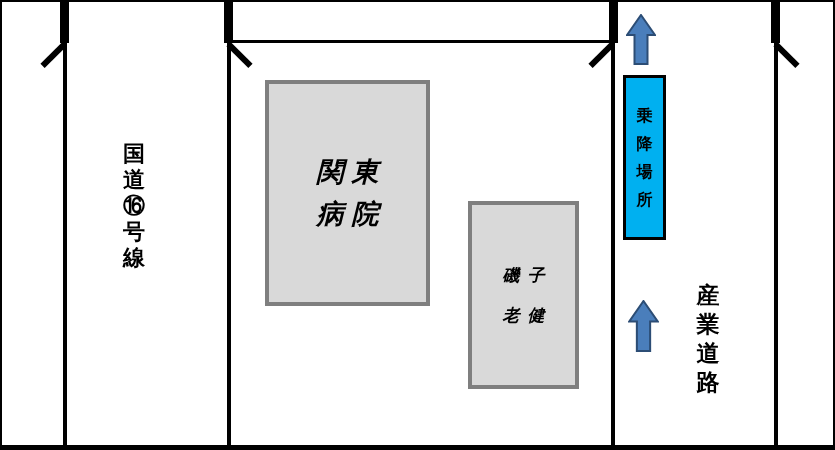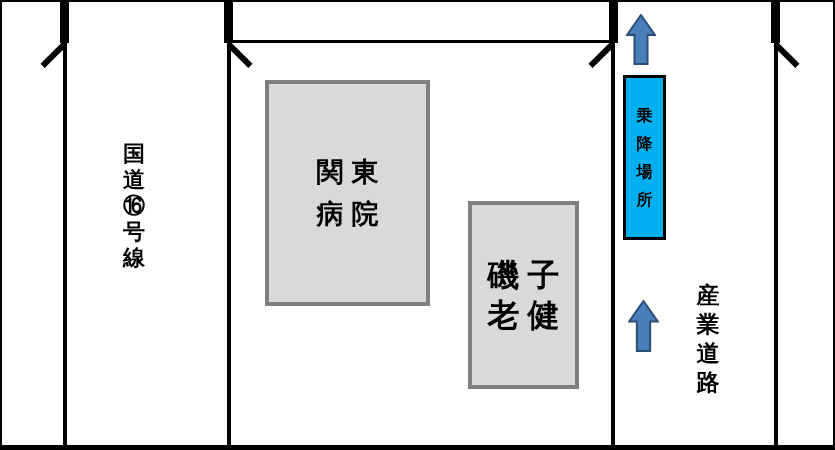--- a/index.html
+++ b/index.html
@@ -22,30 +22,30 @@
   
   .vlabel {
     position:absolute; white-space:pre-line; text-align:center;
     font-weight:bold; line-height:26px; font-size:22px;
   }
   .route16 { left:117px; top:139px; width:30px; }
   .sangyo  { left:691px; top:279px; width:30px; font-size:23px; line-height:29px; }
   
   .building {
     position:absolute; background:#d9d9d9; border:4px solid #7f7f7f;
-    box-sizing:border-box; display:flex; align-items:center; justify-content:center;
+    box-sizing:border-box; display:flex; align-items:center; justify-content:center;font-style:italic;
   }
   .building span {
     white-space:pre-line; text-align:center; font-weight:bold;
     letter-spacing:8px; padding-left:8px;
   }
   .hospital { left:263px; top:78px; width:165px; height:226px; }
   .hospital span { font-size:27px; line-height:42px; }
   .roken { left:466px; top:199px; width:111px; height:188px; }
-  .roken span { font-size:32px; line-height:40px; }
+  .roken span { font-size:17px; line-height:40px; }
   
   .boarding {
     position:absolute; left:621px; top:73px; width:43px; height:165px;
     background:#00b0f0; border:3px solid #000; box-sizing:border-box;
     display:flex; align-items:center; justify-content:center;
   }
   .boarding span {
     white-space:pre-line; text-align:center; font-weight:bold;
     font-size:16px; line-height:28px;
   }

